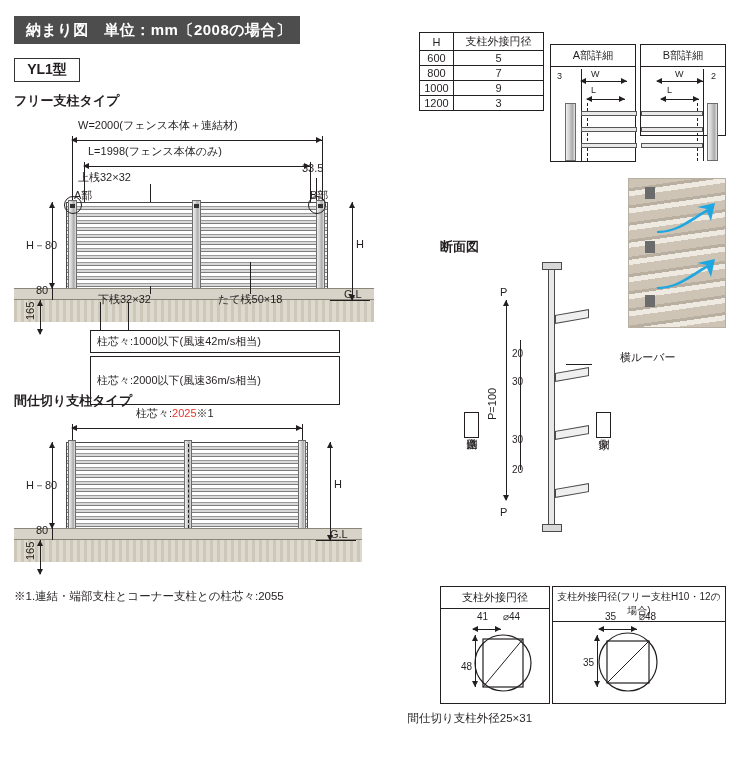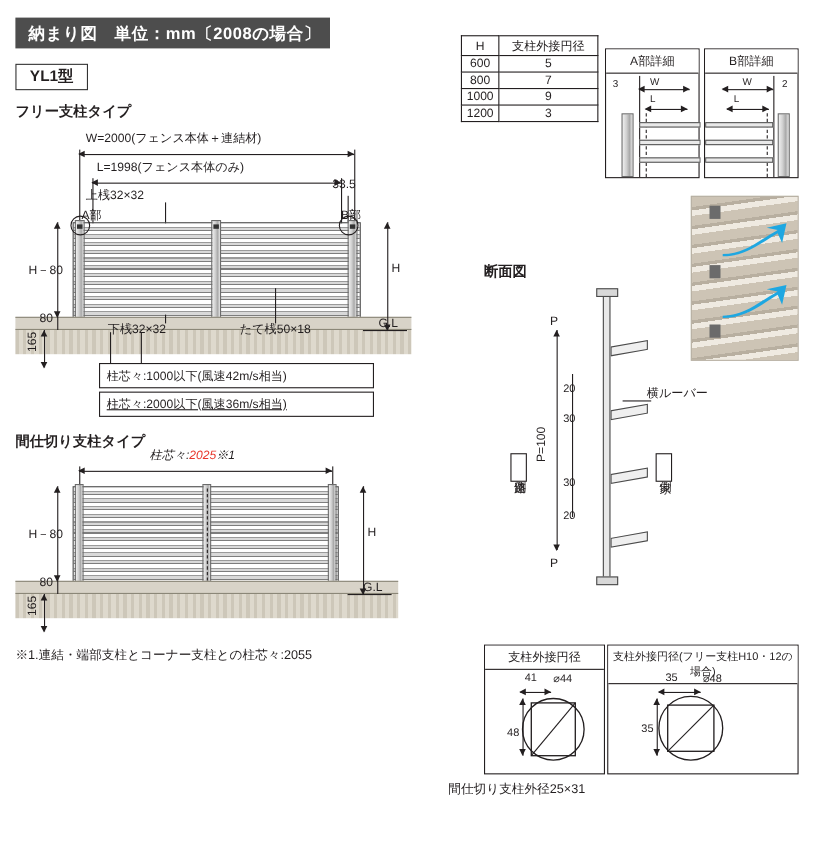--- a/index.html
+++ b/index.html
@@ -154,21 +154,21 @@
     <div class="abs post" style="left:14px; top:36px; width:11px; height:58px;"></div>
     <div class="abs vl" style="left:30px; top:2px; height:92px;"></div>
     <div class="abs dash-v" style="left:36px; top:36px; height:58px;"></div>
 
     <div class="abs" style="left:30px; top:44px; width:56px; height:5px; background:#e9e9e9; border:1px solid #555;"></div>
     <div class="abs" style="left:30px; top:60px; width:56px; height:5px; background:#e9e9e9; border:1px solid #555;"></div>
     <div class="abs" style="left:30px; top:76px; width:56px; height:5px; background:#e9e9e9; border:1px solid #555;"></div>
   </div>
 </div>
 
-<div class="abs boxpanel" style="left:640px; top:44px; width:86px; height:118px;">
+<div class="abs boxpanel" style="left:640px; top:44px; width:86px; height:92px;">
   <div class="boxhead">B部詳細</div>
   <div class="abs" style="left:0; top:22px; width:86px; height:96px; overflow:hidden;">
     <div class="abs tiny" style="left:34px; top:2px;">W</div>
     <div class="abs tiny" style="left:70px; top:4px;">2</div>
     <div class="abs hl" style="left:16px; top:14px; width:46px;"></div>
     <div class="abs arrowL" style="left:15px; top:11px;"></div>
     <div class="abs arrowR" style="left:56px; top:11px;"></div>
     <div class="abs tiny" style="left:26px; top:18px;">L</div>
     <div class="abs hl" style="left:20px; top:32px; width:38px;"></div>
     <div class="abs arrowL" style="left:19px; top:29px;"></div>
@@ -240,28 +240,28 @@
 <div class="abs arrowU" style="left:349px; top:202px;"></div>
 <div class="abs arrowD" style="left:349px; top:295px;"></div>
 
 <div class="abs dim nowrap" style="left:98px; top:292px;">下桟32×32</div>
 <div class="abs dim nowrap" style="left:218px; top:292px;">たて桟50×18</div>
 <div class="abs leader" style="left:150px; top:286px; width:1px; height:8px;"></div>
 <div class="abs leader" style="left:250px; top:262px; width:1px; height:32px;"></div>
 
 <div class="abs" style="left:90px; top:330px; width:250px;">
   <div class="boxpanel" style="padding:3px 6px; font-size:11px;">柱芯々:1000以下(風速42m/s相当)</div>
-  <div class="boxpanel" style="padding:3px 6px; font-size:11px; margin-top:3px;text-decoration:underline;">柱芯々:2000以下(風速36m/s相当)</div>
+  <div class="boxpanel" style="padding:16px 6px; font-size:11px; margin-top:3px;">柱芯々:2000以下(風速36m/s相当)</div>
 </div>
 <div class="abs leader" style="left:100px; top:302px; width:1px; height:28px;"></div>
 <div class="abs leader" style="left:128px; top:302px; width:1px; height:28px;"></div>
 
 <div class="abs section-label" style="left:14px; top:392px;">間仕切り支柱タイプ</div>
 
-<div class="abs dim nowrap" style="left:136px; top:406px;font-style:italic;">
+<div class="abs dim nowrap" style="left:136px; top:406px;">
   <span>柱芯々:</span><span class="red">2025</span><span>※1</span>
 </div>
 <div class="abs hl" style="left:72px; top:428px; width:230px;"></div>
 <div class="abs arrowL" style="left:71px; top:425px;"></div>
 <div class="abs arrowR" style="left:296px; top:425px;"></div>
 <div class="abs vl" style="left:72px; top:424px; height:24px;"></div>
 <div class="abs vl" style="left:302px; top:424px; height:24px;"></div>
 
 <div class="abs louver" style="left:66px; top:442px; width:242px; height:88px;"></div>
 <div class="abs post" style="left:68px; top:440px; width:8px; height:118px;"></div>
@@ -316,21 +316,21 @@
   <div class="abs" style="left:24px; top:8px; width:7px; height:264px; background:#e8e8e8; border:1px solid #4a4a4a;"></div>
   <div class="abs" style="left:18px; top:4px; width:20px; height:8px; background:#d8d8d8; border:1px solid #4a4a4a;"></div>
   <div class="abs" style="left:18px; top:266px; width:20px; height:8px; background:#d8d8d8; border:1px solid #4a4a4a;"></div>
 
   <div class="abs" style="left:31px; top:54px; width:34px; height:9px; background:#efefef; border:1px solid #4a4a4a; transform:skewY(-10deg);"></div>
   <div class="abs" style="left:31px; top:112px; width:34px; height:9px; background:#efefef; border:1px solid #4a4a4a; transform:skewY(-10deg);"></div>
   <div class="abs" style="left:31px; top:170px; width:34px; height:9px; background:#efefef; border:1px solid #4a4a4a; transform:skewY(-10deg);"></div>
   <div class="abs" style="left:31px; top:228px; width:34px; height:9px; background:#efefef; border:1px solid #4a4a4a; transform:skewY(-10deg);"></div>
 </div>
 
-<div class="abs dim" style="left:588px; top:350px;">横ルーバー</div>
+<div class="abs dim" style="left:620px; top:350px;">横ルーバー</div>
 <div class="abs hl" style="left:566px; top:364px; width:26px;"></div>
 
 <div class="abs dim" style="left:500px; top:286px;">P</div>
 <div class="abs dim" style="left:500px; top:506px;">P</div>
 <div class="abs vl" style="left:506px; top:300px; height:200px;"></div>
 <div class="abs arrowU" style="left:503px; top:300px;"></div>
 <div class="abs arrowD" style="left:503px; top:495px;"></div>
 <div class="abs dim" style="left:486px; top:420px; transform:rotate(-90deg); transform-origin:left top; white-space:nowrap;">P=100</div>
 
 <div class="abs dim-sm" style="left:512px; top:348px;">20</div>

